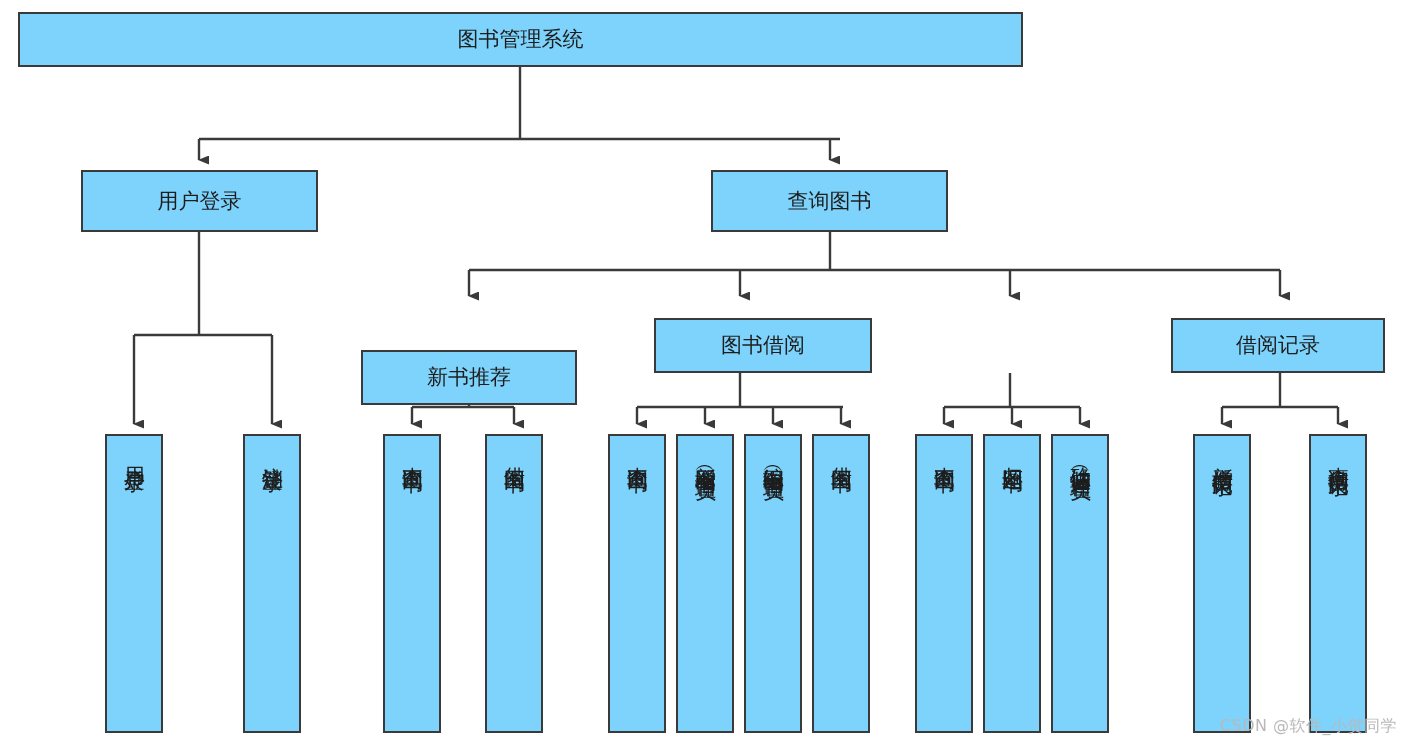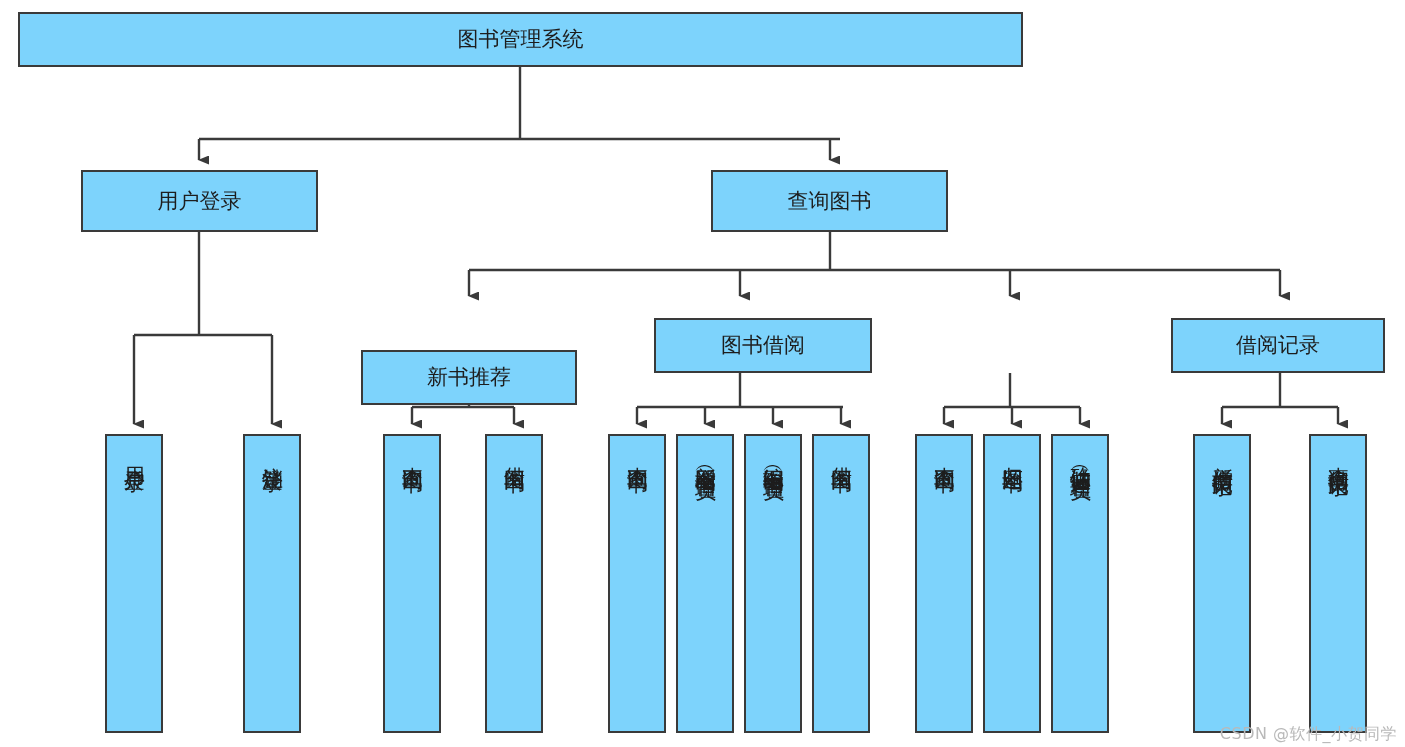--- a/index.html
+++ b/index.html
@@ -61,21 +61,21 @@
     writing-mode: vertical-rl;
     text-orientation: upright;
     font-size: 21px;
     letter-spacing: 2px;
     line-height: 1.1;
     white-space: nowrap;
   }
   #watermark {
     position: absolute;
     right: 8px;
-    bottom: 2px;
+    bottom: 10px;
     font-size: 16px;
     color: #b9b9b9;
     letter-spacing: 0.5px;
     white-space: nowrap;
     font-family: "DejaVu Sans", "Liberation Sans", sans-serif;
   }
 </style>
 </head>
 <body>
 

